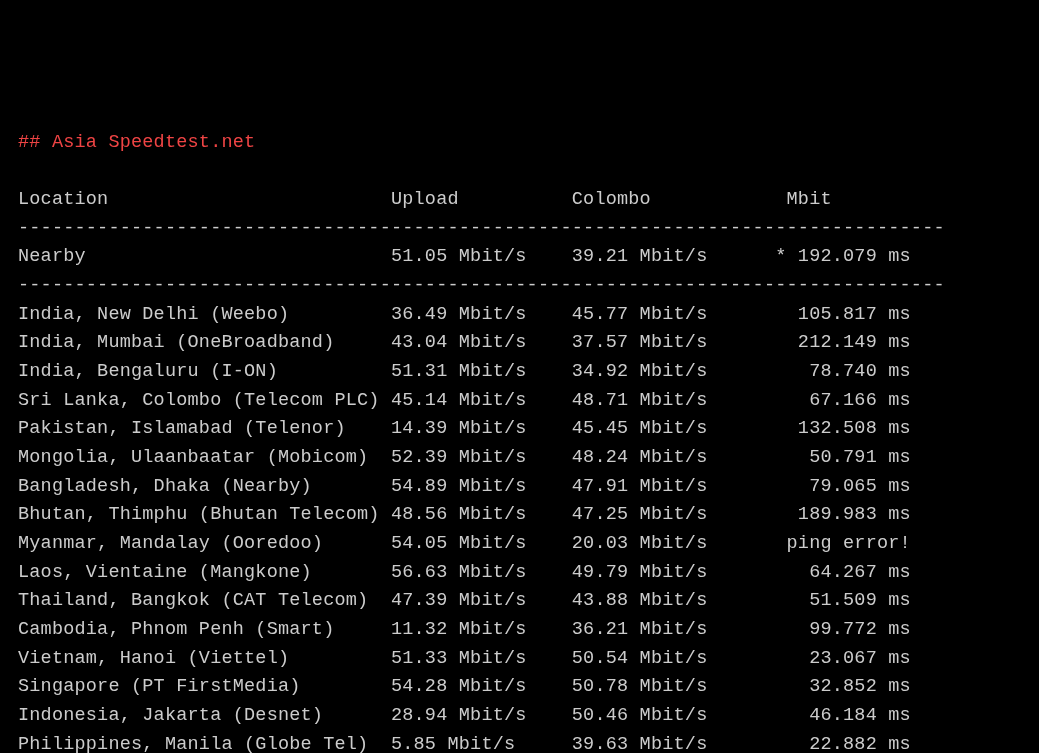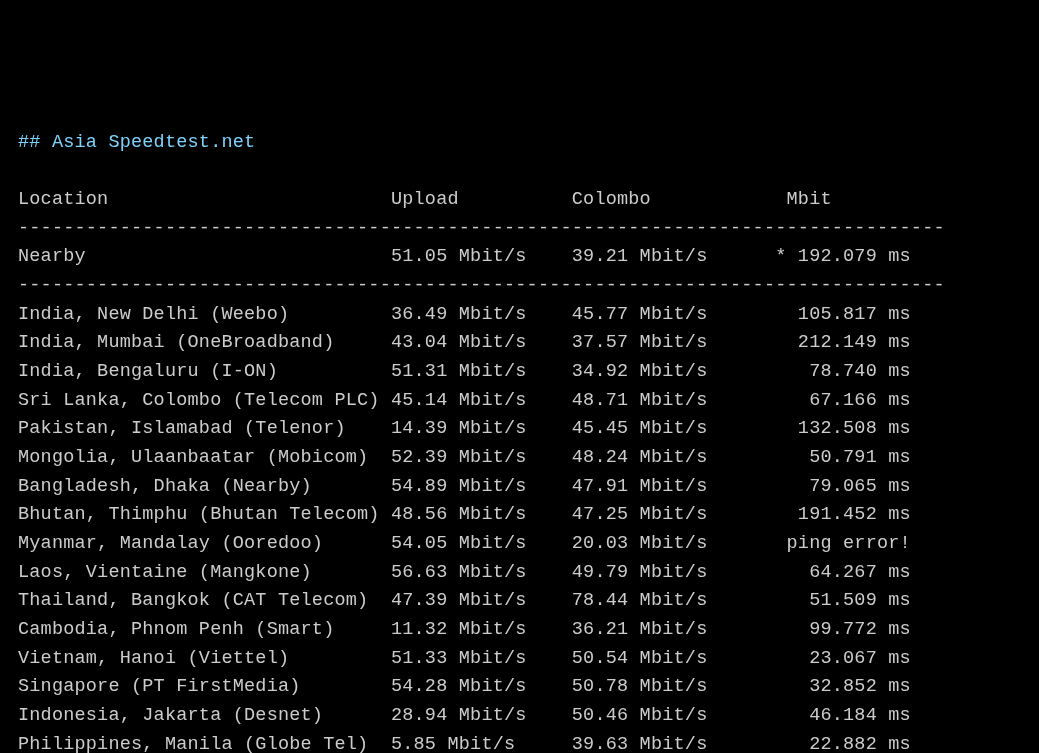--- a/index.html
+++ b/index.html
@@ -11,21 +11,21 @@
       background: #000000;
       color: #cccccc;
       font-family: 'Consolas', 'Monaco', 'Courier New', monospace;
       font-size: 18.5px;
       line-height: 1.55;
       padding: 14px 18px;
       white-space: pre;
       letter-spacing: 0.2px;
     }
     .title {
-      color: #7dd3fc;
+      color: #ef4444;
     }
     .divider {
       color: #cccccc;
     }
   </style>
 </head>
 <body>
 
 
 
@@ -35,24 +35,24 @@
 <span class="divider">----------------------------------------------------------------------------------</span>
 <span><span>Nearby                           </span><span>51.05 Mbit/s    </span><span>39.21 Mbit/s     </span><span> * 192.079 ms</span></span>
 <span class="divider">----------------------------------------------------------------------------------</span>
 <span><span>India, New Delhi (Weebo)         </span><span>36.49 Mbit/s    </span><span>45.77 Mbit/s     </span><span>   105.817 ms</span></span>
 <span><span>India, Mumbai (OneBroadband)     </span><span>43.04 Mbit/s    </span><span>37.57 Mbit/s     </span><span>   212.149 ms</span></span>
 <span><span>India, Bengaluru (I-ON)          </span><span>51.31 Mbit/s    </span><span>34.92 Mbit/s     </span><span>    78.740 ms</span></span>
 <span><span>Sri Lanka, Colombo (Telecom PLC) </span><span>45.14 Mbit/s    </span><span>48.71 Mbit/s     </span><span>    67.166 ms</span></span>
 <span><span>Pakistan, Islamabad (Telenor)    </span><span>14.39 Mbit/s    </span><span>45.45 Mbit/s     </span><span>   132.508 ms</span></span>
 <span><span>Mongolia, Ulaanbaatar (Mobicom)  </span><span>52.39 Mbit/s    </span><span>48.24 Mbit/s     </span><span>    50.791 ms</span></span>
 <span><span>Bangladesh, Dhaka (Nearby)       </span><span>54.89 Mbit/s    </span><span>47.91 Mbit/s     </span><span>    79.065 ms</span></span>
-<span><span>Bhutan, Thimphu (Bhutan Telecom) </span><span>48.56 Mbit/s    </span><span>47.25 Mbit/s     </span><span>   191.452 ms</span></span>
+<span><span>Bhutan, Thimphu (Bhutan Telecom) </span><span>48.56 Mbit/s    </span><span>47.25 Mbit/s     </span><span>   189.983 ms</span></span>
 <span><span>Myanmar, Mandalay (Ooredoo)      </span><span>54.05 Mbit/s    </span><span>20.03 Mbit/s     </span><span>  ping error!</span></span>
 <span><span>Laos, Vientaine (Mangkone)       </span><span>56.63 Mbit/s    </span><span>49.79 Mbit/s     </span><span>    64.267 ms</span></span>
-<span><span>Thailand, Bangkok (CAT Telecom)  </span><span>47.39 Mbit/s    </span><span>78.44 Mbit/s     </span><span>    51.509 ms</span></span>
+<span><span>Thailand, Bangkok (CAT Telecom)  </span><span>47.39 Mbit/s    </span><span>43.88 Mbit/s     </span><span>    51.509 ms</span></span>
 <span><span>Cambodia, Phnom Penh (Smart)     </span><span>11.32 Mbit/s    </span><span>36.21 Mbit/s     </span><span>    99.772 ms</span></span>
 <span><span>Vietnam, Hanoi (Viettel)         </span><span>51.33 Mbit/s    </span><span>50.54 Mbit/s     </span><span>    23.067 ms</span></span>
 <span><span>Singapore (PT FirstMedia)        </span><span>54.28 Mbit/s    </span><span>50.78 Mbit/s     </span><span>    32.852 ms</span></span>
 <span><span>Indonesia, Jakarta (Desnet)      </span><span>28.94 Mbit/s    </span><span>50.46 Mbit/s     </span><span>    46.184 ms</span></span>
 <span><span>Philippines, Manila (Globe Tel)  </span><span>5.85 Mbit/s     </span><span>39.63 Mbit/s     </span><span>    22.882 ms</span></span>
 
 
 
 </div>
 

